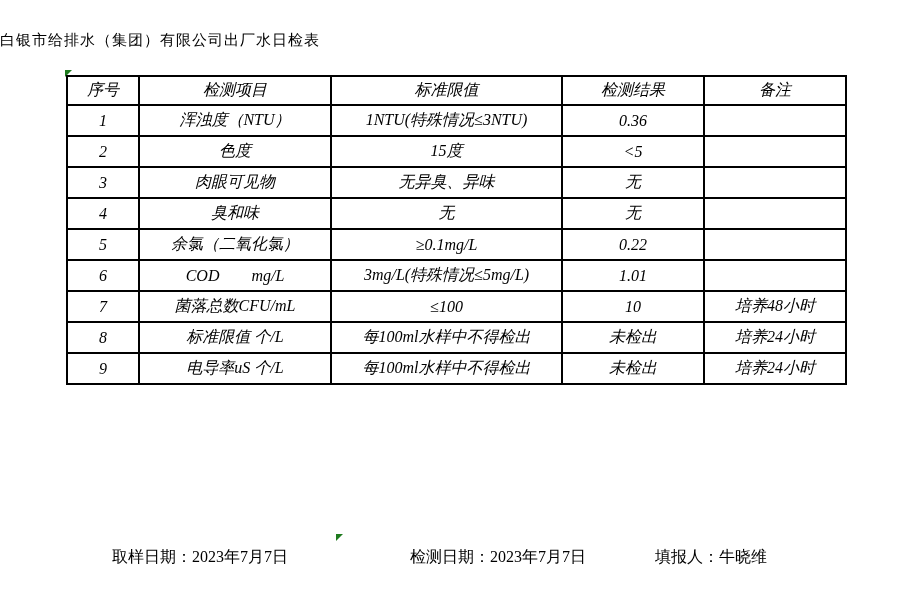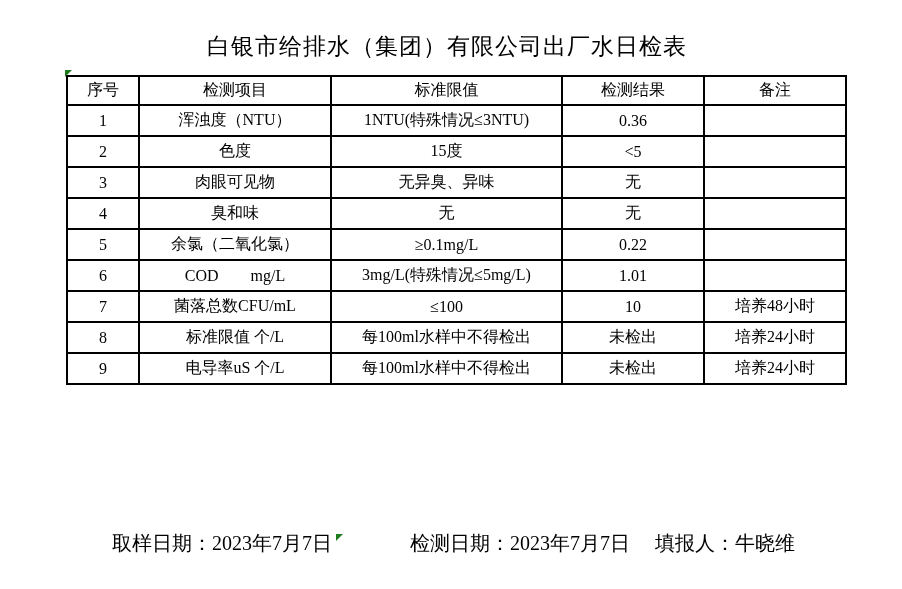--- a/index.html
+++ b/index.html
@@ -7,50 +7,51 @@
     width:902px; height:589px;
     background:#ffffff;
     position:relative;
     font-family:"Liberation Serif","DejaVu Serif",serif;
     color:#000;
     overflow:hidden;
   }
   .page-title {
     position:absolute;
     top:31px; left:0; width:894px;
-    text-align:center;
-    font-size:23px;
+    text-align:left;
+    font-size:15px;
     letter-spacing:1px;
     white-space:nowrap;
   }
   table.inspection {
     position:absolute;
     left:66px; top:75px;
     width:659px;
     border-collapse:collapse;
     table-layout:fixed;
+    font-style:italic;
   }
   table.inspection th,
   table.inspection td {
     border:2px solid #000;
     text-align:center;
     vertical-align:middle;
     padding:0 2px;
     overflow:hidden;
     font-weight:normal;
   }
   table.inspection th { height:27px; font-size:16px; }
   table.inspection td { height:29px; font-size:16px; }
   td.col-item, td.col-standard { white-space:pre; }
   .col-no-w       { width:72px;  }
   .col-item-w     { width:192px; }
   .col-standard-w { width:231px; }
   .col-result-w   { width:142px; }
   .col-note-w     { width:142px; }
-  .footer-line { position:absolute; top:530px; font-size:20px; white-space:nowrap; }
+  .footer-line { position:absolute; top:547px; font-size:16px; white-space:nowrap; }
   .footer-sampling { left:112px; }
   .footer-testdate { left:410px;text-align:center; }
   .footer-reporter { left:655px; }
   .marker-triangle {
     position:absolute;
     width:0; height:0;
     border-top:7px solid #1e7b1e;
     border-right:7px solid transparent;
   }
   .marker-top-left { left:65px; top:70px; }

